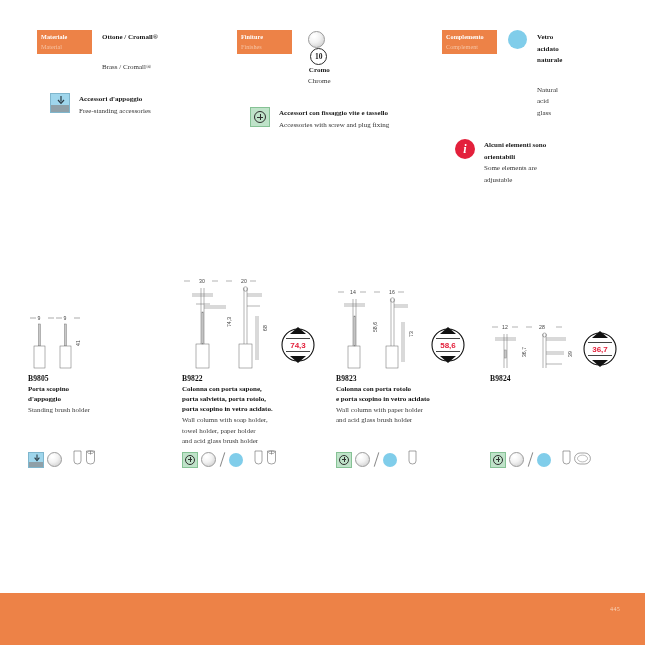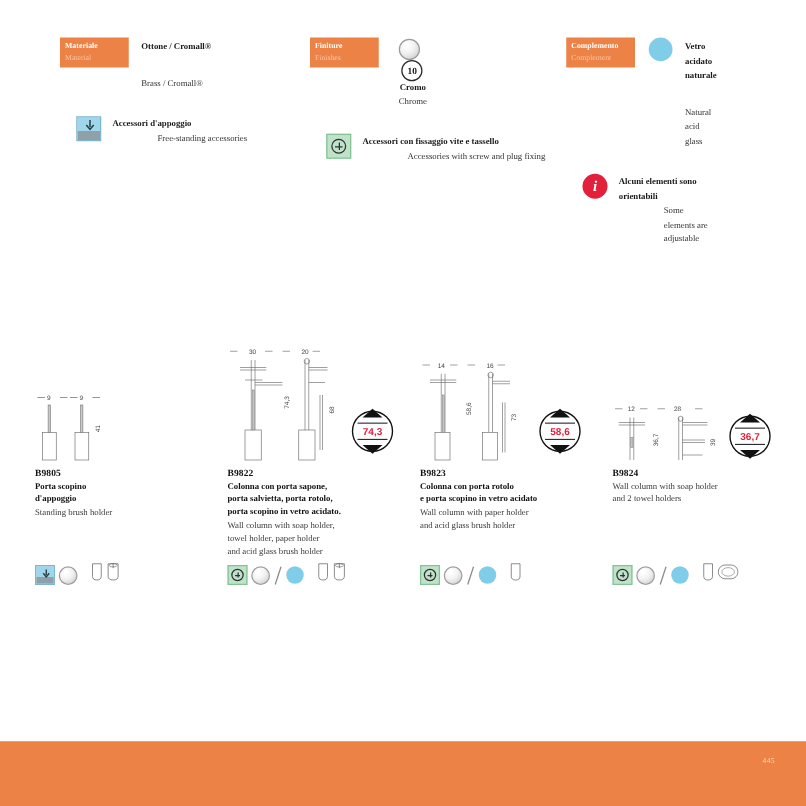--- a/index.html
+++ b/index.html
@@ -7,21 +7,21 @@
   body {
     font-family: "Liberation Serif", serif;
     background: #ffffff;
     position: relative;
     overflow: hidden;
   }
 
   
   .legend-area {
     position: absolute;
-    left: 11px; top: 0;
+    left: 0; top: 0;
     width: 526px; height: 110px;
   }
   .legend-col { position: absolute; }
   .lc1 { left: 37px; top: 30px; }
   .lc2 { left: 237px; top: 30px; }
   .lc3 { left: 442px; top: 30px; }
 
   .legend-top { display: flex; align-items: flex-start; }
   .cat-chip {
     width: 55px; height: 24px;
@@ -62,21 +62,21 @@
   .glass-dot {
     width: 19px; height: 19px; border-radius: 50%;
     background: #80CDEA;
     margin-left: 11px; flex: none;
   }
 
   
   .legend-note { display: flex; align-items: flex-start; margin-top: 20px; padding-left: 13px; }
   .note-text { margin-left: 9px; padding-top: 1px; }
   .note-text .it { font-size: 7px; font-weight: bold; color: #1a1a1a; line-height: 1.65; }
-  .note-text .en { font-size: 7px; color: #333333; line-height: 1.65; margin-left: 36px; }
+  .note-text .en { font-size: 7px; color: #333333; line-height: 1.65; }
 
   .ico-freestand {
     width: 20px; height: 20px; flex: none;
     background: linear-gradient(#9FD6EC 0 62%, #8FA0A8 62% 100%);
     border: 0.7px solid #7FB6CD;
     position: relative;
   }
   .ico-freestand svg { position: absolute; left: 3px; top: 2px; }
   .ico-plus {
     width: 20px; height: 20px; flex: none;
@@ -497,24 +497,20 @@
           <circle cx="110" cy="77" r="16" fill="#fff" stroke="#111" stroke-width="1.1"></circle>
           <path d="M102 66 L118 66 L110 59 Z" fill="#111"></path>
           <path d="M102 88 L118 88 L110 95 Z" fill="#111"></path>
           <line x1="98" y1="70.5" x2="122" y2="70.5" stroke="#111" stroke-width="0.8"></line>
           <line x1="98" y1="83.5" x2="122" y2="83.5" stroke="#111" stroke-width="0.8"></line>
           <text class="badge-txt" x="110" y="80" text-anchor="middle">36,7</text>
         </g>
       </svg>
     </div>
     <div class="code">B9824</div>
-    <div class="desc-en">
-      <div>Wall column with soap holder</div>
-      <div>and 2 towel holders</div>
-    </div>
     <div class="icon-strip">
       <span class="strip-sq pl">
         <span class="pcirc2"></span>
       </span>
       <span class="strip-disc"></span>
       <span class="strip-slash"></span>
       <span class="strip-glassdot"></span>
       <span class="strip-gap"></span>
       <span class="strip-shape">
         <svg width="9" height="15" viewBox="0 0 9 15">

